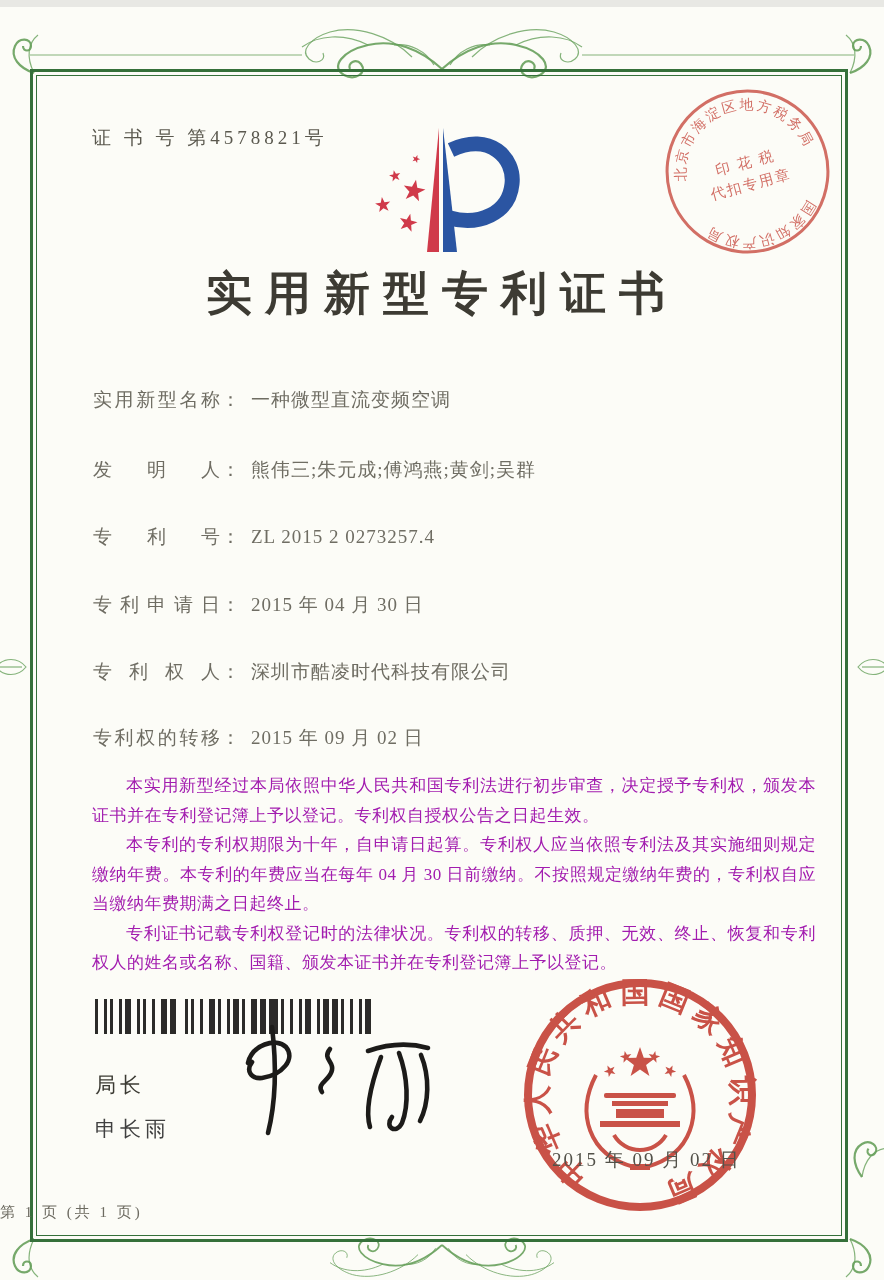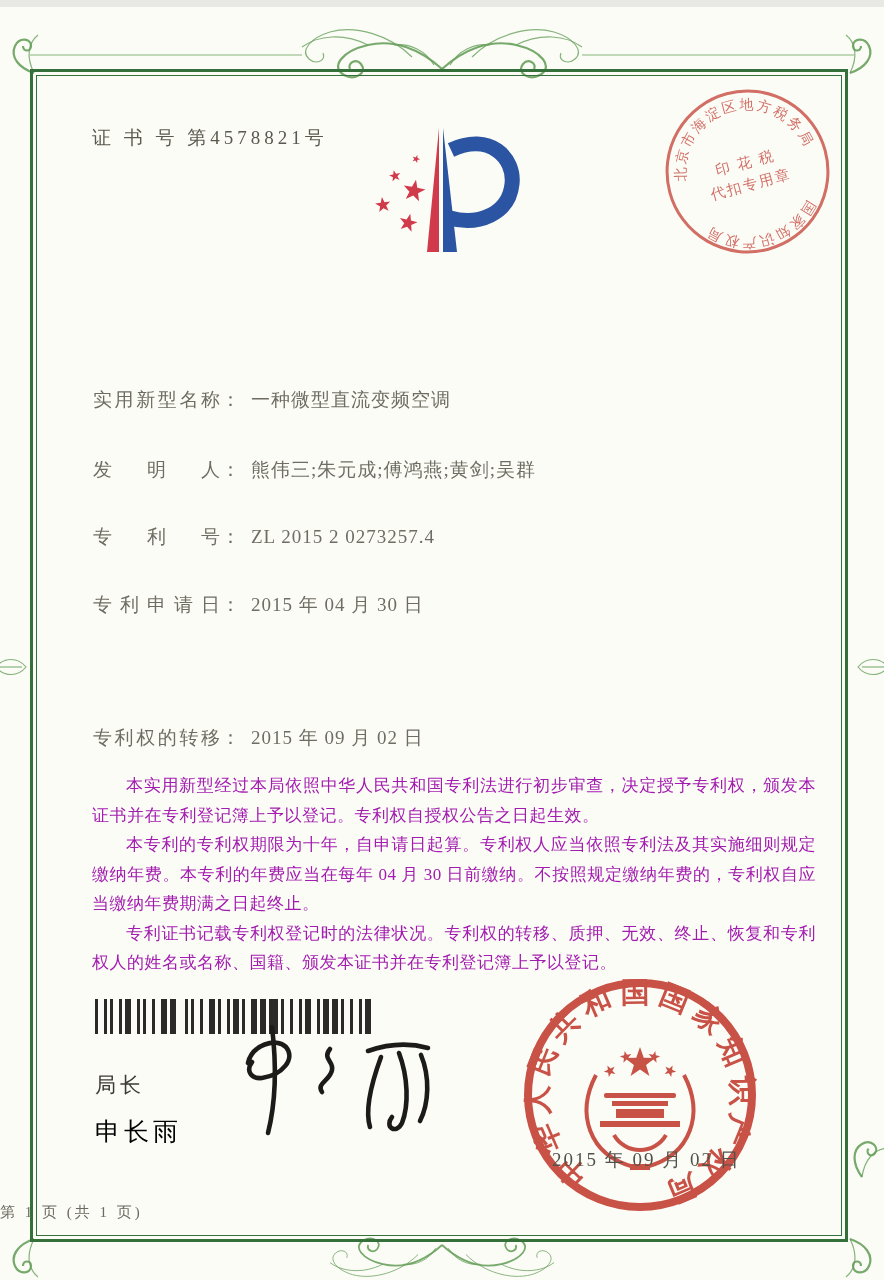--- a/index.html
+++ b/index.html
@@ -48,21 +48,21 @@
   .f-colon{display:inline-block;margin:0 10px 0 0;}
   .paras{position:absolute;left:92px;top:764px;width:724px;z-index:2;}
   .paras p{
     margin:0;text-indent:2em;font-size:17px;line-height:29.5px;
     color:#a21caf;text-align:justify;letter-spacing:.5px;
   }
   .barcode{position:absolute;left:95px;top:992px;width:292px;height:35px;z-index:2;font-size:0;}
   .barcode span{display:inline-block;height:35px;vertical-align:top;}
   .barcode .b{background:#2b2a28;}
   .director-title{position:absolute;left:95px;top:1064px;z-index:2;font-size:21px;letter-spacing:4px;color:#3b3a33;}
-  .director-name{position:absolute;left:95px;top:1108px;z-index:2;font-size:25px;letter-spacing:4px;color:#000000;}
+  .director-name{position:absolute;left:95px;top:1108px;z-index:2;font-size:21px;letter-spacing:4px;color:#404040;}
   .signature{position:absolute;left:218px;top:1008px;z-index:4;}
   .sig{stroke:#1c1b19;fill:none;stroke-width:4.6;stroke-linecap:round;stroke-linejoin:round;}
   .office-seal{position:absolute;left:515px;top:963px;z-index:3;}
   .seal-date{
     position:absolute;left:552px;top:1140px;z-index:5;
     font-size:19px;letter-spacing:2px;color:#53524a;white-space:nowrap;
   }
   .page-footer{
     position:absolute;left:0;right:0;top:1196px;z-index:2;
     font-size:15px;letter-spacing:3px;color:#6c6a60;
@@ -154,32 +154,36 @@
         <path id="taxTop" d="M -62,0 A 62,62 0 1 1 62,0"></path>
         <path id="taxBot" d="M 66,0 A 66,66 0 0 1 -66,0"></path>
       </defs>
       <text class="tax-arc seal-fill"><textPath href="#taxTop" startOffset="50%" text-anchor="middle">北京市海淀区地方税务局</textPath></text>
       <text class="tax-arc seal-fill"><textPath href="#taxBot" startOffset="50%" text-anchor="middle">国家知识产权局</textPath></text>
       <text class="tax-center seal-fill" x="0" y="-4">印 花 税</text>
       <text class="tax-center seal-fill" x="0" y="18">代扣专用章</text>
     </g>
   </svg>
 
+  <h1 class="page-title">实用新型专利证书</h1>
 
   <div class="field-row" style="top:450px">
     <span class="f-label">发明人</span><span class="f-colon">：</span><span class="f-value">熊伟三;朱元成;傅鸿燕;黄剑;吴群</span>
   </div>
   <div class="field-row" style="top:380px">
     <span class="f-label">实用新型名称</span><span class="f-colon">：</span><span class="f-value">一种微型直流变频空调</span>
   </div>
   <div class="field-row" style="top:517px">
     <span class="f-label">专利号</span><span class="f-colon">：</span><span class="f-value">ZL 2015 2 0273257.4</span>
   </div>
   <div class="field-row" style="top:585px">
     <span class="f-label">专利申请日</span><span class="f-colon">：</span><span class="f-value">2015 年 04 月 30 日</span>
+  </div>
+  <div class="field-row" style="top:652px">
+    <span class="f-label">专利权人</span><span class="f-colon">：</span><span class="f-value">深圳市酷凌时代科技有限公司</span>
   </div>
   <div class="field-row" style="top:718px">
     <span class="f-label">专利权的转移</span><span class="f-colon">：</span><span class="f-value">2015 年 09 月 02 日</span>
   </div>
 
   <div class="paras">
     <p>本实用新型经过本局依照中华人民共和国专利法进行初步审查，决定授予专利权，颁发本证书并在专利登记簿上予以登记。专利权自授权公告之日起生效。</p>
     <p>本专利的专利权期限为十年，自申请日起算。专利权人应当依照专利法及其实施细则规定缴纳年费。本专利的年费应当在每年 04 月 30 日前缴纳。不按照规定缴纳年费的，专利权自应当缴纳年费期满之日起终止。</p>
     <p>专利证书记载专利权登记时的法律状况。专利权的转移、质押、无效、终止、恢复和专利权人的姓名或名称、国籍、颁发本证书并在专利登记簿上予以登记。</p>
   </div>

